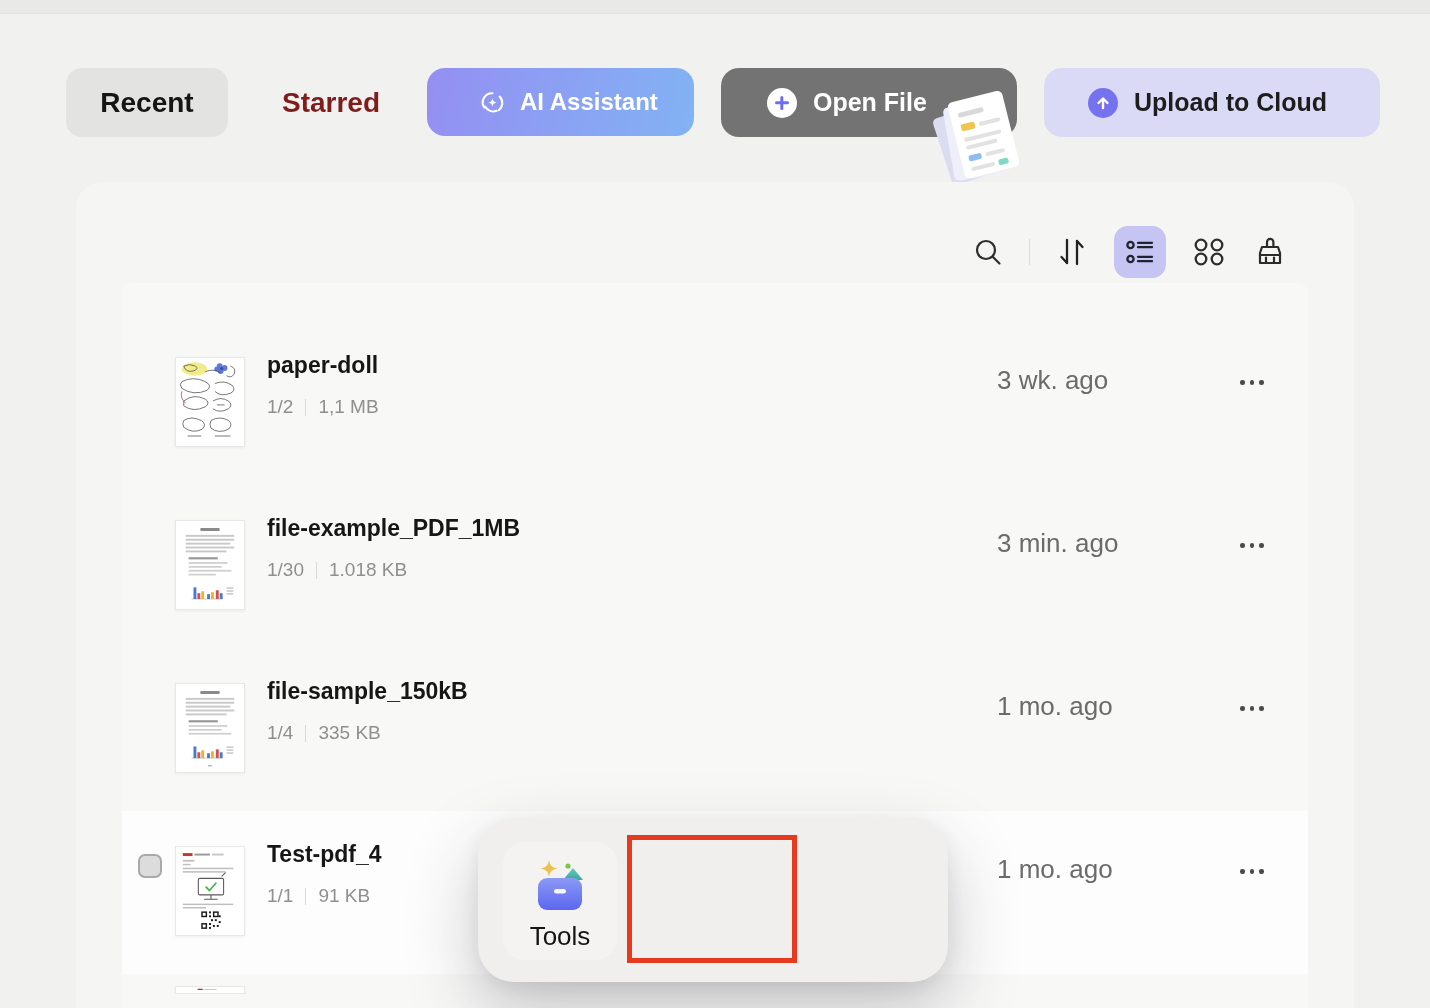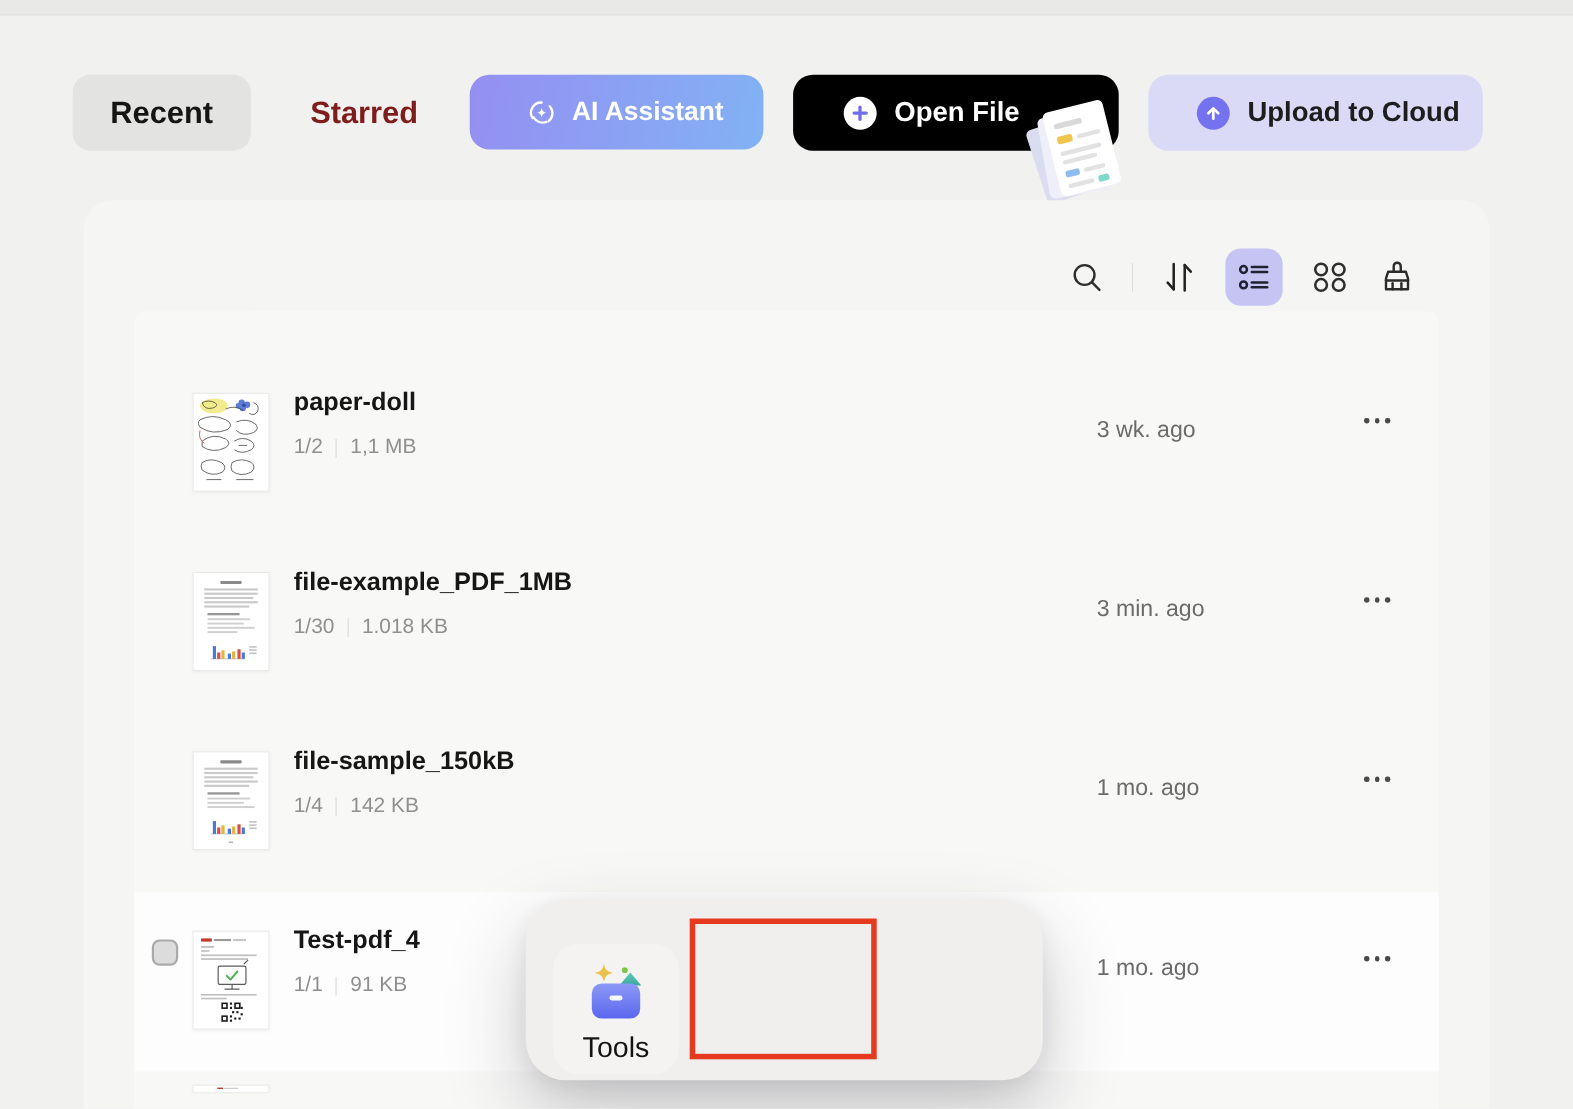--- a/index.html
+++ b/index.html
@@ -14,23 +14,23 @@
   
   .tab-pill { position:absolute; display:flex; align-items:center; justify-content:center; cursor:pointer; }
   .tab-recent { left:66px; top:68px; width:162px; height:69px; background:#e3e3e1; border-radius:16px;
     font-size:28px; font-weight:bold; color:#151515; }
   .tab-starred { left:256px; top:68px; width:150px; height:69px; font-size:28px; font-weight:600; color:#7f1d1d; }
 
   .btn { position:absolute; display:flex; align-items:center; border-radius:18px; cursor:pointer; }
   .btn-ai { left:427px; top:68px; width:267px; height:68px;
     background:linear-gradient(100deg,#948ff2 0%,#82b2f4 100%);
     color:#fff; font-size:24px; font-weight:bold; padding-left:52px; gap:14px; }
-  .btn-open { left:721px; top:68px; width:296px; height:69px; background:#000000;
+  .btn-open { left:721px; top:68px; width:296px; height:69px; background:#737373;
     color:#fff; font-size:25px; font-weight:bold; padding-left:46px; gap:16px; }
-  .btn-upload { left:1044px; top:68px; width:304px; height:69px; background:#dbdaf6;
+  .btn-upload { left:1044px; top:68px; width:336px; height:69px; background:#dbdaf6;
     color:#1d1d1d; font-size:25px; font-weight:bold; padding-left:44px; gap:16px; }
 
   .plus-circle { width:30px; height:30px; border-radius:50%; background:#fff; position:relative; flex:0 0 auto; }
   .plus-circle::before, .plus-circle::after { content:""; position:absolute; background:#6f6cee; left:50%; top:50%; }
   .plus-circle::before { width:14px; height:3.4px; transform:translate(-50%,-50%); border-radius:2px; }
   .plus-circle::after { width:3.4px; height:14px; transform:translate(-50%,-50%); border-radius:2px; }
 
   .up-circle { width:30px; height:30px; border-radius:50%; background:#7572f0; flex:0 0 auto;
     display:flex; align-items:center; justify-content:center; }
 
@@ -52,34 +52,34 @@
   .tb-active { width:52px; height:52px; background:#c6c4f3; border-radius:14px; }
 
   
   .row { position:absolute; left:46px; width:1186px; height:163px; }
   .row-hover { background:#fdfdfd; }
   .thumb { position:absolute; left:53px; top:35px; width:70px; height:90px;
     background:#fff; border:1px solid #e8e8e6; box-shadow:0 1px 3px rgba(0,0,0,.06); }
   .fname { position:absolute; left:145px; top:30px; font-size:23px; font-weight:bold; color:#161616; }
   .fmeta { position:absolute; left:145px; top:74px; display:flex; align-items:center; font-size:19px; color:#8f8f8f; }
   .fmeta .sep { width:1px; height:17px; background:#d9d9d7; margin:0 12px; }
-  .ftime { position:absolute; left:875px; top:57px; font-size:21px; color:#6b6b6b; }
+  .ftime { position:absolute; left:875px; top:43px; font-size:26px; color:#6b6b6b; }
   .fdots { position:absolute; left:1112px; top:52px; display:flex; gap:5px; cursor:pointer; padding:6px; }
   .fdots i { width:4.5px; height:4.5px; border-radius:50%; background:#4a4a4a; }
   .row-check { position:absolute; left:16px; top:43px; width:24px; height:24px; border-radius:7px;
     background:#dcdcdc; border:2.5px solid #a9a9a9; cursor:pointer; }
 
   .row-partial { position:absolute; left:46px; top:792px; width:1186px; height:20px; overflow:hidden; }
   .row-partial .thumb { top:12px; }
 
   
   .dock { position:absolute; left:478px; top:818px; width:470px; height:164px;
     background:#f0efee; border-radius:36px;
     box-shadow:0 30px 70px rgba(45,45,55,.25), 0 6px 18px rgba(45,45,55,.08); }
-  .dock-tile { position:absolute; top:40px; width:114px; height:118px; border-radius:22px;
+  .dock-tile { position:absolute; top:24px; width:114px; height:118px; border-radius:22px;
     background:#f4f3f2; display:flex; flex-direction:column; align-items:center; justify-content:flex-end;
     padding-bottom:8px; cursor:pointer; }
   .tile-tools { left:25px; }
   .tile-cloud { left:327px; }
   .tile-ai { left:170px; top:11px; width:130px; height:128px; background:#ffffff;
     box-shadow:0 8px 22px rgba(0,0,0,.07); }
   .dock-label { font-size:26px; font-weight:500; color:#141414; }
   .tile-icon { position:absolute; top:14px; left:50%; transform:translateX(-50%); }
   .tile-ai .tile-icon { top:10px; }
   .red-frame { position:absolute; left:149px; top:17px; width:170px; height:128px;
@@ -317,21 +317,21 @@
           <rect x="52" y="64" width="7" height="1.5"></rect>
           <rect x="52" y="67" width="7" height="1.5"></rect>
           <rect x="52" y="70" width="7" height="1.5"></rect>
         </g>
       <rect x="33" y="83" width="4" height="1.6" fill="#b8b8b8"></rect>
     </svg>
     <div class="fname">file-sample_150kB</div>
     <div class="fmeta">
       <span>1/4</span>
         <span class="sep"></span>
-        <span>142 KB</span>
+        <span>335 KB</span>
     </div>
     <div class="ftime">1 mo. ago</div>
     <div class="fdots">
         <i></i>
         <i></i>
         <i></i>
       </div>
   </div>
 
   <div class="row row-hover" style="top:629px;">

